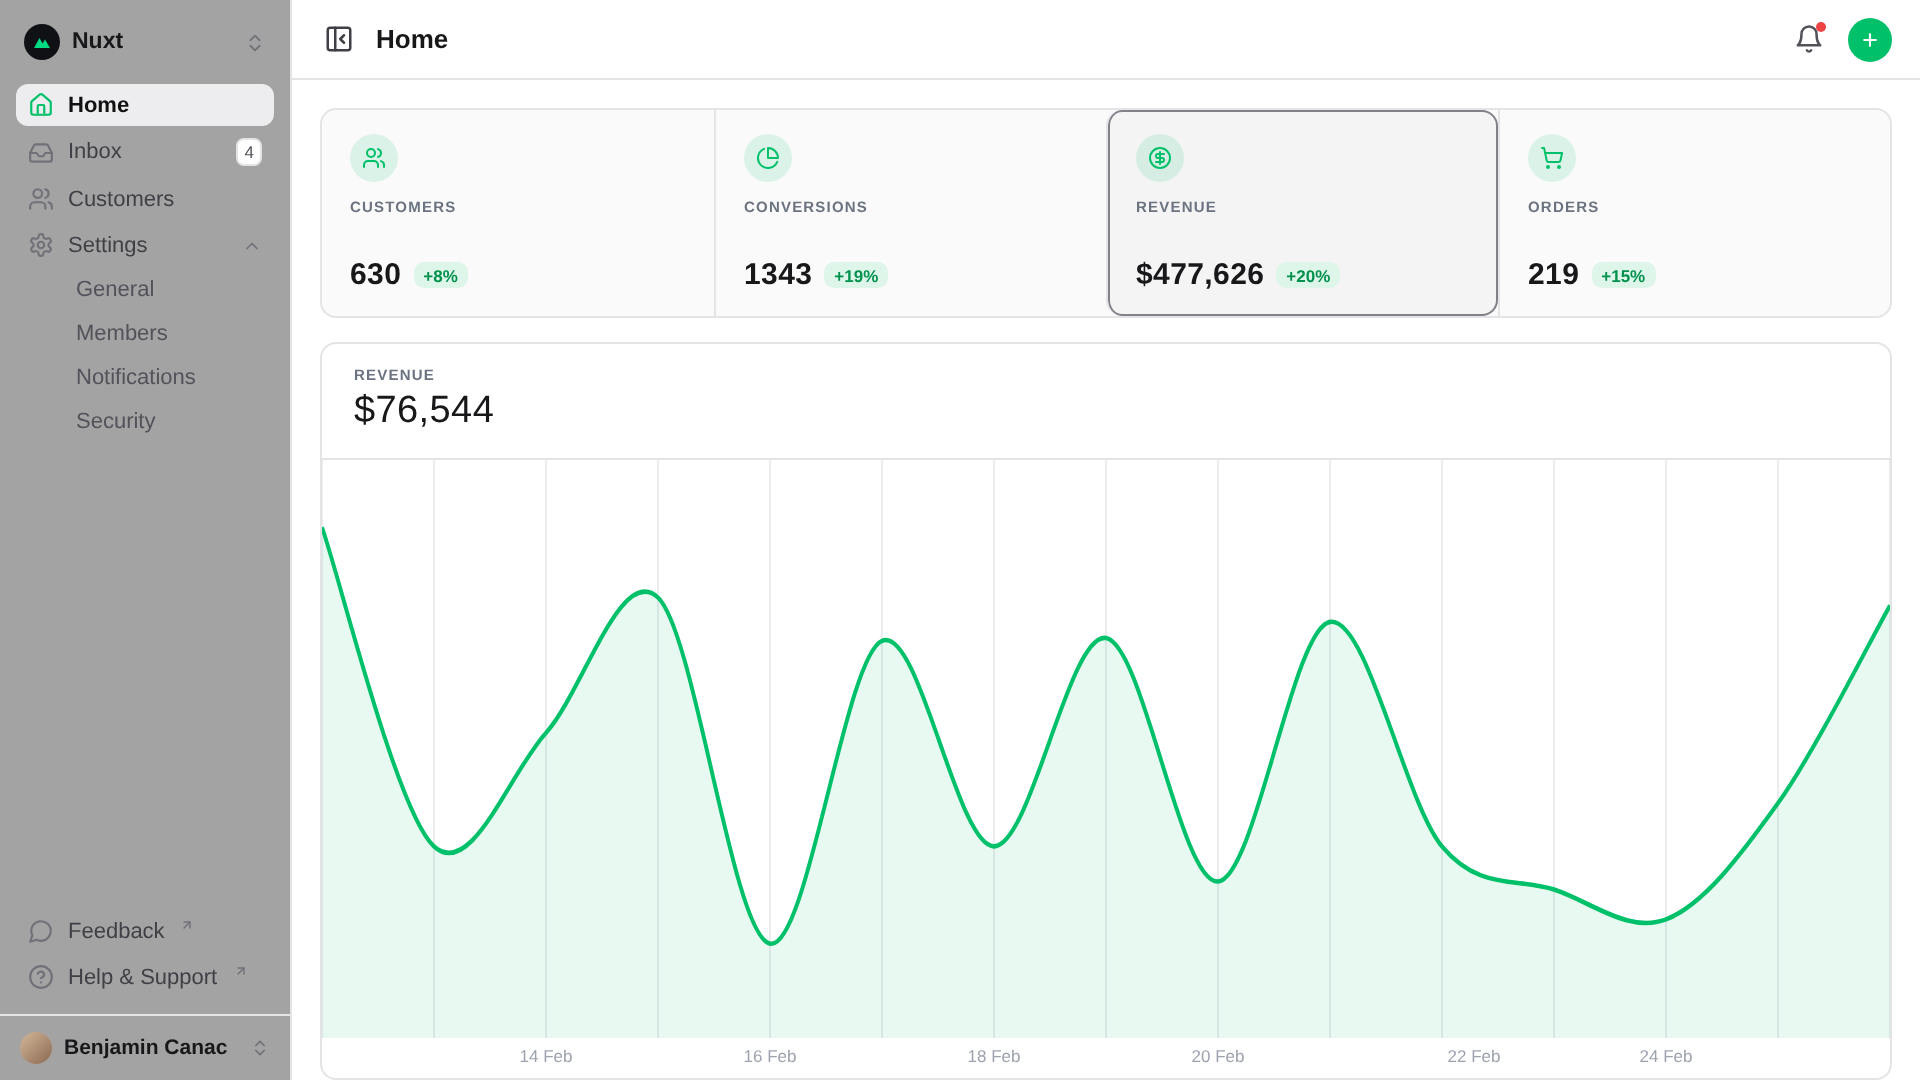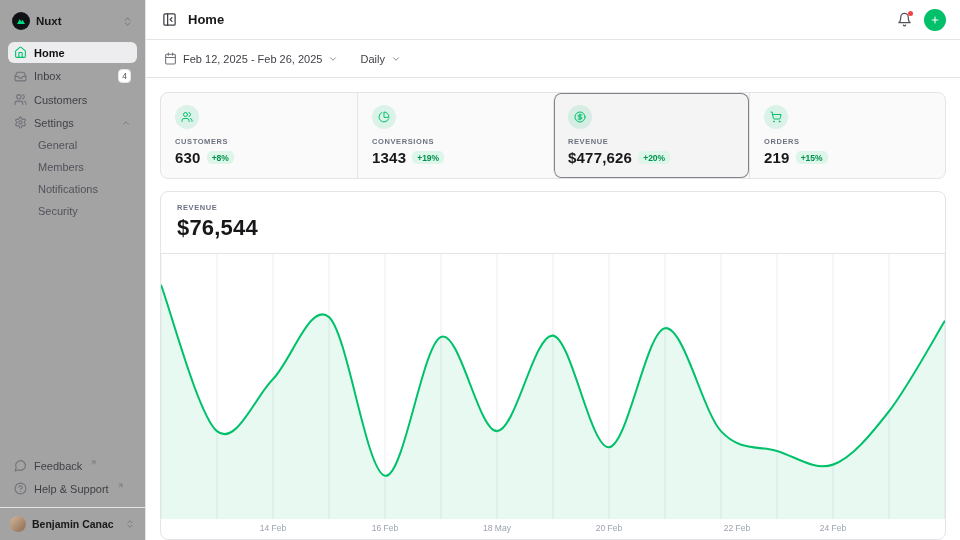--- a/index.html
+++ b/index.html
@@ -61,29 +61,29 @@
   .content{flex:1;display:flex;flex-direction:column;gap:12px;padding:14px 14px 0;min-height:0;}
 
   
   .stats{display:grid;grid-template-columns:repeat(4,1fr);border:1px solid var(--border);border-radius:8px;background:#fafafa;}
   .stat{padding:12px 14px;cursor:pointer;}
   .stat + .stat{border-left:1px solid var(--border);}
   .stat.selected{box-shadow:inset 0 0 0 1px #81818a;background:#f4f4f5;border-radius:8px;}
   .stat-icon{width:24px;height:24px;border-radius:50%;background:var(--accent-soft);color:var(--accent);
     display:flex;align-items:center;justify-content:center;}
   .stat-label{margin-top:8px;font-size:7.5px;letter-spacing:0.6px;color:var(--muted);font-weight:700;}
-  .stat-value-row{margin-top:3px;display:flex;align-items:center;gap:6px;}
+  .stat-value-row{margin-top:21px;display:flex;align-items:center;gap:6px;}
   .stat-value{font-size:15px;font-weight:700;letter-spacing:0.2px;}
   .delta{background:#def6ea;color:#00924d;font-size:8.5px;font-weight:700;padding:1.5px 5px;border-radius:5px;}
 
   
   .chart-card{flex:1;border:1px solid var(--border);border-radius:8px;display:flex;flex-direction:column;min-height:0;background:#fff;overflow:hidden;}
   .chart-head{padding:11px 16px 12px;border-bottom:1px solid var(--border);}
   .chart-label{font-size:7.5px;letter-spacing:0.6px;color:var(--muted);font-weight:700;}
-  .chart-value{font-size:22px;font-weight:700;margin-top:3px;letter-spacing:0.2px;}
+  .chart-value{font-size:19px;font-weight:400;margin-top:3px;letter-spacing:0.2px;}
   .chart-body{flex:1;position:relative;min-height:0;}
   #chart-svg{position:absolute;left:0;top:0;width:100%;height:100%;}
   .x-axis{height:20px;min-height:20px;position:relative;}
   .x-axis span{position:absolute;top:4px;transform:translateX(-50%);font-size:8.5px;color:#9ca3af;white-space:nowrap;}
 </style>
 </head>
 <body>
 
 <aside class="sidebar">
 
@@ -210,40 +210,20 @@
       </span>
       <button class="plus-btn">
         <svg width="12" height="12" viewBox="0 0 24 24" fill="none" stroke="currentColor" stroke-width="2.5" stroke-linecap="round" stroke-linejoin="round">
             <path d="M5 12h14"></path>
             <path d="M12 5v14"></path>
           </svg>
       </button>
     </span>
   </header>
 
-  <div class="toolbar">
-    <button class="tool-btn">
-      <svg width="13" height="13" viewBox="0 0 24 24" fill="none" stroke="currentColor" stroke-width="2" stroke-linecap="round" stroke-linejoin="round">
-          <path d="M8 2v4"></path>
-          <path d="M16 2v4"></path>
-          <rect x="3" y="4" width="18" height="18" rx="2"></rect>
-          <path d="M3 10h18"></path>
-        </svg>
-      <span>Feb 12, 2025 - Feb 26, 2025</span>
-      <svg width="10" height="10" viewBox="0 0 24 24" fill="none" stroke="currentColor" stroke-width="2" stroke-linecap="round" stroke-linejoin="round">
-          <path d="m6 9 6 6 6-6"></path>
-        </svg>
-    </button>
-    <button class="tool-btn">
-      <span>Daily</span>
-      <svg width="10" height="10" viewBox="0 0 24 24" fill="none" stroke="currentColor" stroke-width="2" stroke-linecap="round" stroke-linejoin="round">
-          <path d="m6 9 6 6 6-6"></path>
-        </svg>
-    </button>
-  </div>
 
   <section class="content">
 
     <div class="stats">
 
       <div class="stat">
         <span class="stat-icon">
           <svg width="12" height="12" viewBox="0 0 24 24" fill="none" stroke="currentColor" stroke-width="2" stroke-linecap="round" stroke-linejoin="round">
               <path d="M16 21v-2a4 4 0 0 0-4-4H6a4 4 0 0 0-4 4v2"></path>
               <circle cx="9" cy="7" r="4"></circle>
@@ -326,21 +306,21 @@
             <line x1="685.7142857142857" x2="685.7142857142857" y1="0" y2="250" stroke="#ececef" stroke-width="1"></line>
             <line x1="742.8571428571429" x2="742.8571428571429" y1="0" y2="250" stroke="#ececef" stroke-width="1"></line>
             <line x1="800" x2="800" y1="0" y2="250" stroke="#ececef" stroke-width="1"></line>
             <path d="M0.0,29.1C9.5,52.1 38.1,152.3 57.1,167.1C76.2,181.9 95.2,135.9 114.3,118.0C133.3,100.0 152.4,44.3 171.4,59.5C190.5,74.7 209.5,206.1 228.6,209.2C247.6,212.4 266.7,85.2 285.7,78.2C304.8,71.2 323.8,167.3 342.9,167.1C361.9,166.9 381.0,74.5 400.0,77.0C419.0,79.6 438.1,183.5 457.1,182.3C476.2,181.2 495.2,72.5 514.3,70.0C533.3,67.5 552.4,147.8 571.4,167.1C590.5,186.4 609.5,180.6 628.6,185.8C647.6,191.1 666.7,204.9 685.7,198.7C704.8,192.5 723.8,171.0 742.9,148.4C761.9,125.8 790.5,77.1 800.0,62.9L800,250 L0,250 Z" fill="rgba(0,193,106,0.09)" stroke="none"></path>
             <path d="M0.0,29.1C9.5,52.1 38.1,152.3 57.1,167.1C76.2,181.9 95.2,135.9 114.3,118.0C133.3,100.0 152.4,44.3 171.4,59.5C190.5,74.7 209.5,206.1 228.6,209.2C247.6,212.4 266.7,85.2 285.7,78.2C304.8,71.2 323.8,167.3 342.9,167.1C361.9,166.9 381.0,74.5 400.0,77.0C419.0,79.6 438.1,183.5 457.1,182.3C476.2,181.2 495.2,72.5 514.3,70.0C533.3,67.5 552.4,147.8 571.4,167.1C590.5,186.4 609.5,180.6 628.6,185.8C647.6,191.1 666.7,204.9 685.7,198.7C704.8,192.5 723.8,171.0 742.9,148.4C761.9,125.8 790.5,77.1 800.0,62.9" fill="none" stroke="#00c16a" stroke-width="2"></path>
           </svg>
       </div>
       <div class="x-axis" id="x-axis">
           <span style="left: 14.2857%;">14 Feb</span>
           <span style="left: 28.5714%;">16 Feb</span>
-          <span style="left: 42.8571%;">18 May</span>
+          <span style="left: 42.8571%;">18 Feb</span>
           <span style="left: 57.1429%;">20 Feb</span>
           <span style="left: 71.4286%; margin-left: 16px;">22 Feb</span>
           <span style="left: 85.7143%;">24 Feb</span>
         </div>
     </div>
 
   </section>
 </main>
 
 </body></html>

